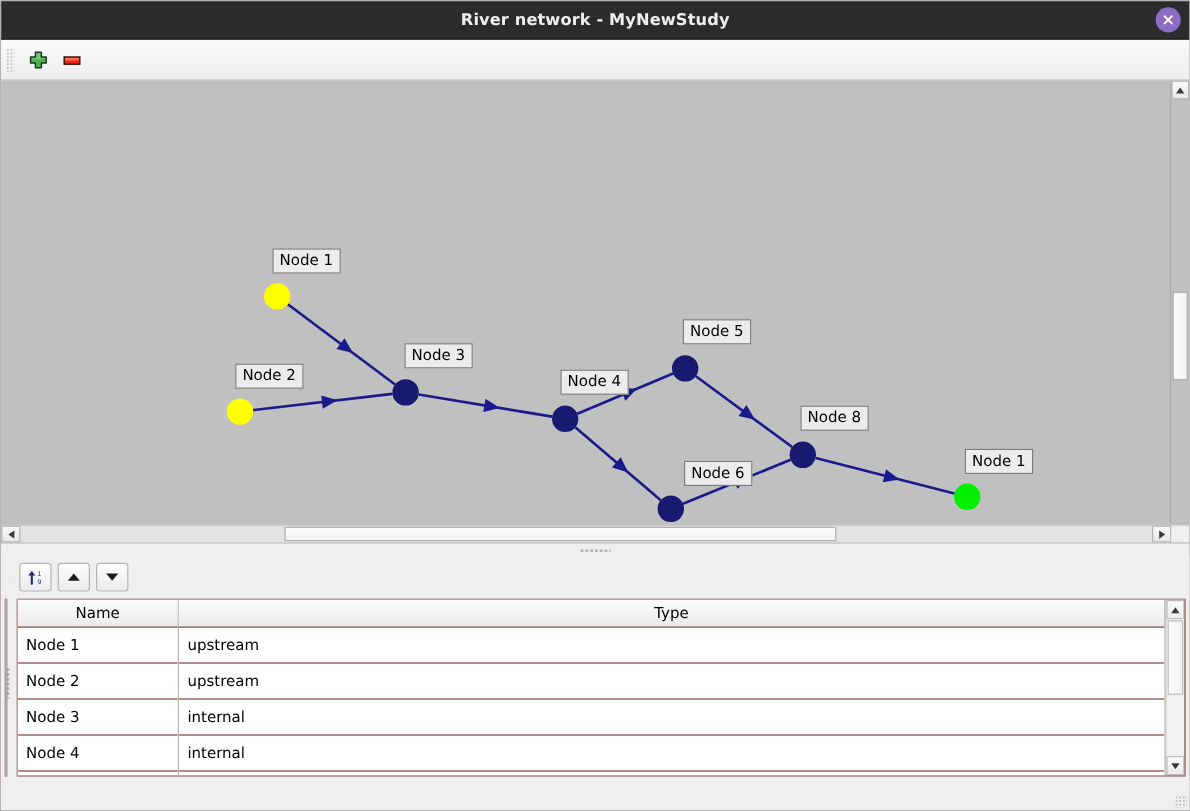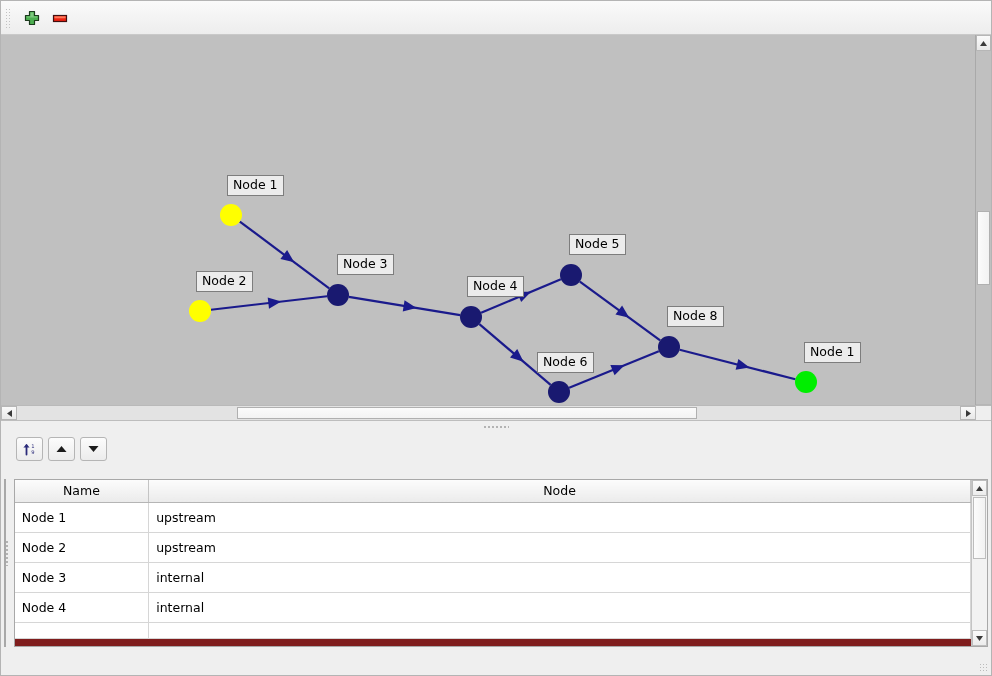--- a/index.html
+++ b/index.html
@@ -228,21 +228,21 @@
     border: 1px solid #b5b5b5;
     border-radius: 3px;
     display: flex; align-items: center; justify-content: center;
     cursor: pointer;
     box-sizing: border-box;
   }
 
   .table-outer {
     flex: 1 1 auto;
     position: relative;
-    margin: 12px 3px 0 3px;
+    margin: 0 3px 0 3px;
     background: #7f1d1d;
     border: 1px solid #a8a8a8;
     box-sizing: border-box;
     overflow: hidden;
     min-height: 0;
   }
   table.grid {
     border-collapse: collapse;
     width: calc(100% - 16px);
     table-layout: fixed;
@@ -309,20 +309,28 @@
     width: 10px; height: 10px;
     background-image: radial-gradient(#bbbbbb 40%, transparent 42%);
     background-size: 3px 3px;
   }
 </style>
 </head>
 <body>
 
 <div id="app">
 
+  <div class="titlebar">
+    <span class="title">River network - MyNewStudy</span>
+    <div class="close-btn">
+      <svg width="13" height="13" viewBox="0 0 13 13">
+        <path d="M3.5 3.5 L9.5 9.5 M9.5 3.5 L3.5 9.5" stroke="#ffffff" stroke-width="1.6" stroke-linecap="round"></path>
+      </svg>
+    </div>
+  </div>
 
   <div class="toolbar">
     <div class="tb-grip"></div>
     <div class="tb-btn">
       <svg width="18" height="18" viewBox="0 0 18 18">
         <path d="M6.5 2.5 h5 v4 h4 v5 h-4 v4 h-5 v-4 h-4 v-5 h4 z" fill="#4caf50" stroke="#1b3a1c" stroke-width="1.2" stroke-linejoin="round"></path>
         <path d="M7.5 3.5 h3 v4 h4 v0.9 h-11 v-0.9 h4 z" fill="#8fd08f" opacity="0.75"></path>
       </svg>
     </div>
     <div class="tb-btn">
@@ -360,21 +368,21 @@
           <circle cx="558" cy="357" r="11" fill="#191970"></circle>
           <circle cx="668" cy="312" r="11" fill="#191970"></circle>
           <circle cx="805" cy="347" r="11" fill="#00ee00"></circle>
         </svg>
       <div id="node-labels">
           <div class="node-label" style="left: 226px; top: 140px;">Node 1</div>
           <div class="node-label" style="left: 195px; top: 236px;">Node 2</div>
           <div class="node-label" style="left: 336px; top: 219px;">Node 3</div>
           <div class="node-label" style="left: 466px; top: 241px;">Node 4</div>
           <div class="node-label" style="left: 568px; top: 199px;">Node 5</div>
-          <div class="node-label" style="left: 536px; top: 317px;">Node 6</div>
+          <div class="node-label" style="left: 569px; top: 317px;">Node 6</div>
           <div class="node-label" style="left: 666px; top: 271px;">Node 8</div>
           <div class="node-label" style="left: 803px; top: 307px;">Node 1</div>
         </div>
     </div>
 
     <div class="vscroll">
       <div class="sb-btn" style="top:0;">
         <svg width="9" height="7" viewBox="0 0 9 7">
           <path d="M4.5 1 L8 6 L1 6 Z" fill="#3a3a3a"></path>
         </svg>
@@ -501,21 +509,21 @@
             <path d="M6.5 8 L1.5 2 L11.5 2 Z" fill="#1c1c1c"></path>
           </svg>
         </div>
       </div>
 
       <div class="table-outer">
         <table class="grid" id="node-table">
           <thead>
               <tr id="node-head">
                 <th style="width: 134px;">Name</th>
-                <th>Node</th>
+                <th>Type</th>
               </tr>
             </thead>
           <tbody id="node-body">
               <tr>
                 <td>Node 1</td>
                 <td>upstream</td>
               </tr>
               <tr>
                 <td>Node 2</td>
                 <td>upstream</td>

